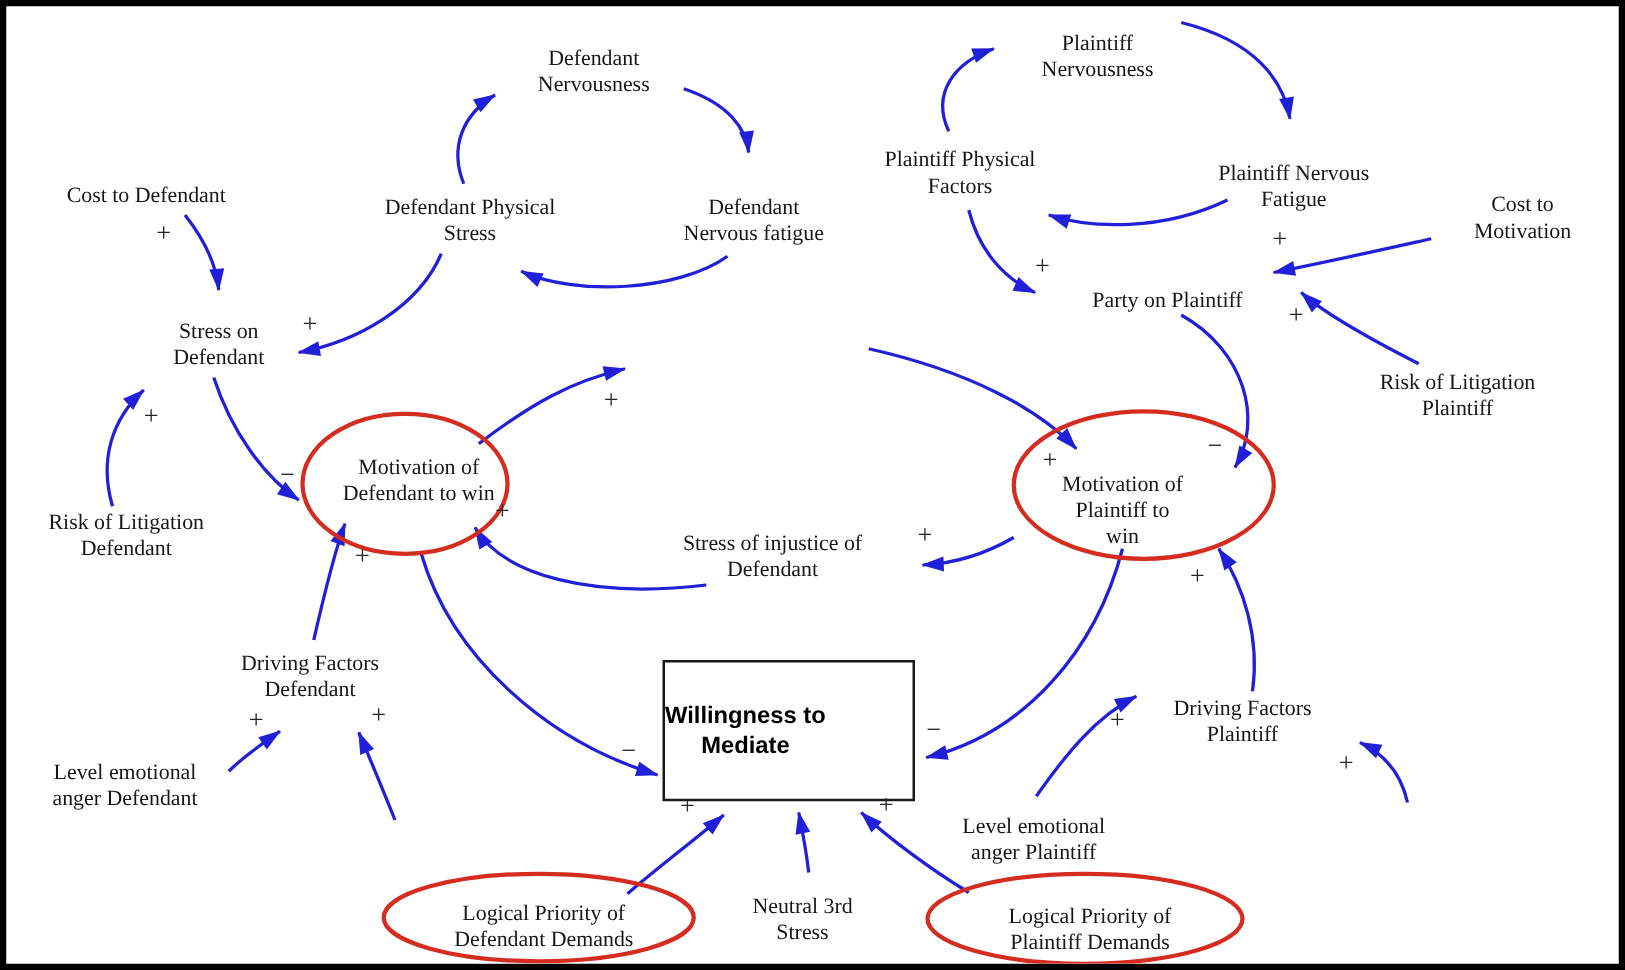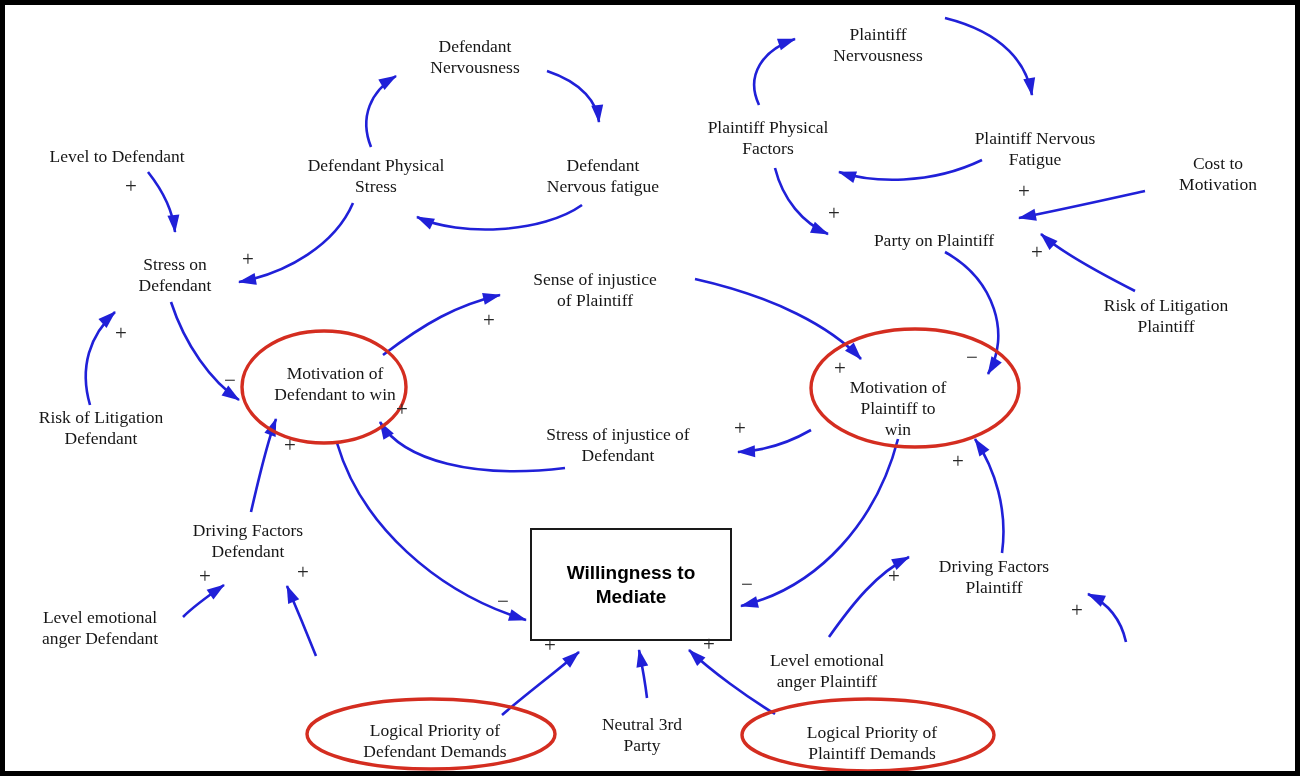--- a/index.html
+++ b/index.html
@@ -21,21 +21,21 @@
     white-space:pre-line;
     text-align:center;
     font-size:17.5px;
     line-height:21px;
     color:#161616;
   }
   .wbox{
     position:absolute;
     background:#ffffff;
     border:2px solid #1a1a1a;
-    display:flex;align-items:center;justify-content:center;
+    display:flex;align-items:center;
     box-sizing:border-box;
   }
   .wbox .wbox-label{
     font-family:"Liberation Sans", sans-serif;
     font-weight:bold;
     font-size:19px;
     line-height:24px;
     text-align:center;
     white-space:pre-line;
     color:#000;
@@ -91,45 +91,43 @@
     <path class="arrow" d="M 497,710 C 520,690 552,666 574,647" marker-end="url(#ah)"></path>
     <path class="arrow" d="M 642,693 C 640,676 637,660 634,645" marker-end="url(#ah)"></path>
     <path class="arrow" d="M 770,709 C 742,692 706,666 684,645" marker-end="url(#ah)"></path>
 
     <ellipse class="hl" cx="319" cy="382" rx="82" ry="56"></ellipse>
     <ellipse class="hl" cx="910" cy="383" rx="104" ry="59"></ellipse>
     <ellipse class="hl" cx="426" cy="729" rx="124" ry="35"></ellipse>
     <ellipse class="hl" cx="863" cy="730" rx="126" ry="36"></ellipse>
   </svg>
 
-  <div class="node" style="left:112px;top:151px">Level to Defendant</div>
+  <div class="node" style="left:112px;top:151px">Cost to Defendant</div>
   <div class="node" style="left:470px;top:52px">Defendant
 Nervousness</div>
   <div class="node" style="left:371px;top:171px">Defendant Physical
 Stress</div>
   <div class="node" style="left:598px;top:171px">Defendant
 Nervous fatigue</div>
   <div class="node" style="left:170px;top:270px">Stress on
 Defendant</div>
   <div class="node" style="left:96px;top:423px">Risk of Litigation
 Defendant</div>
   <div class="node" style="left:330px;top:379px">Motivation of
 Defendant to win</div>
-  <div class="node" style="left:590px;top:285px">Sense of injustice
-of Plaintiff</div>
   <div class="node" style="left:613px;top:440px">Stress of injustice of
 Defendant</div>
   <div class="node" style="left:243px;top:536px">Driving Factors
 Defendant</div>
   <div class="node" style="left:95px;top:623px">Level emotional
 anger Defendant</div>
   <div class="node" style="left:430px;top:736px">Logical Priority of
 Defendant Demands</div>
   <div class="node" style="left:637px;top:730px">Neutral 3rd
-Party</div>
+Stress</div>
   <div class="node" style="left:867px;top:738px">Logical Priority of
 Plaintiff Demands</div>
   <div class="node" style="left:822px;top:666px">Level emotional
 anger Plaintiff</div>
   <div class="node" style="left:989px;top:572px">Driving Factors
 Plaintiff</div>
   <div class="node" style="left:893px;top:403px">Motivation of
 Plaintiff to
 win</div>
   <div class="node" style="left:873px;top:40px">Plaintiff

